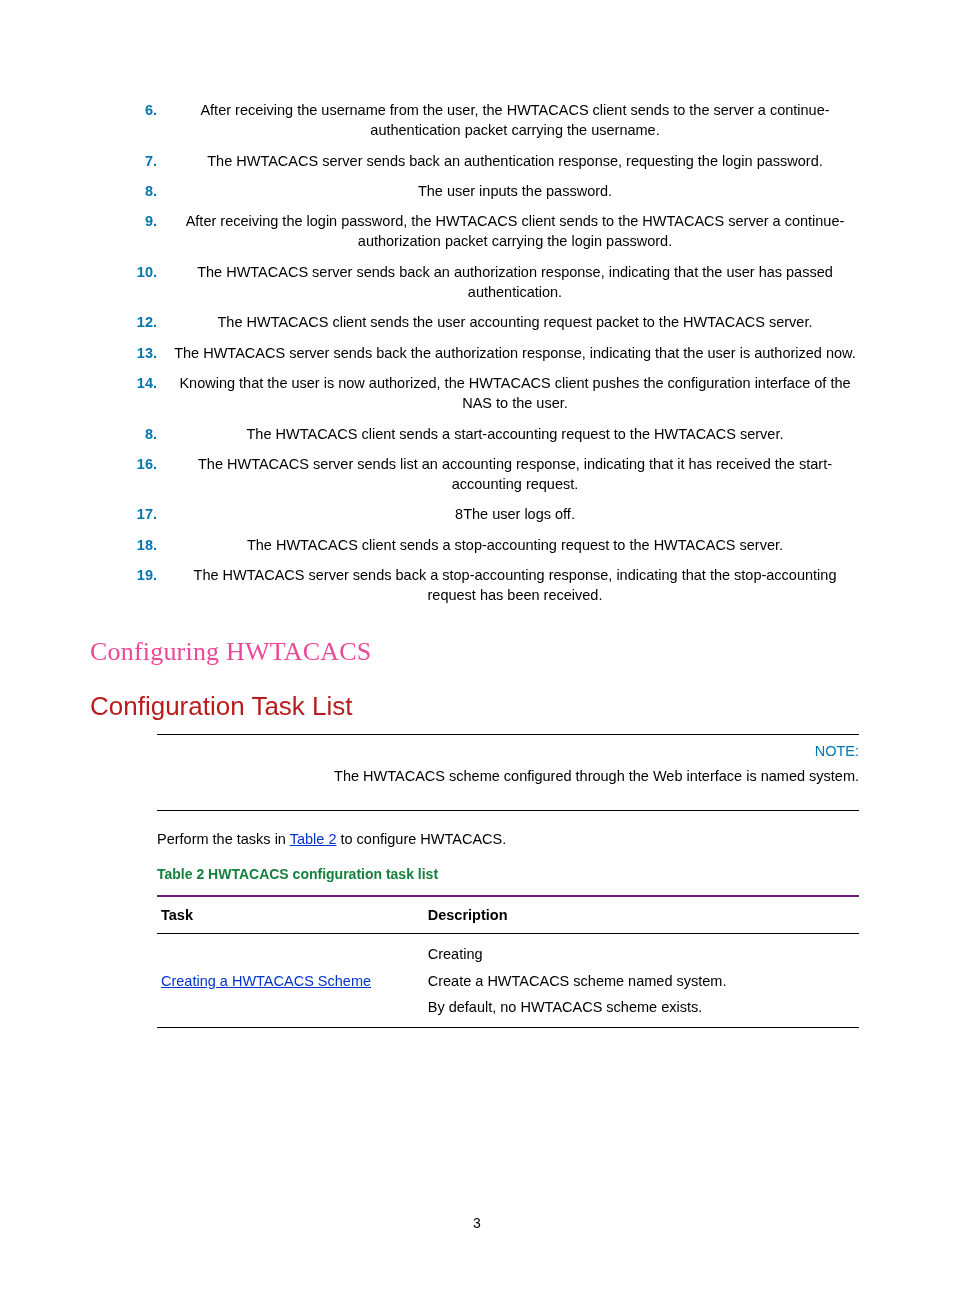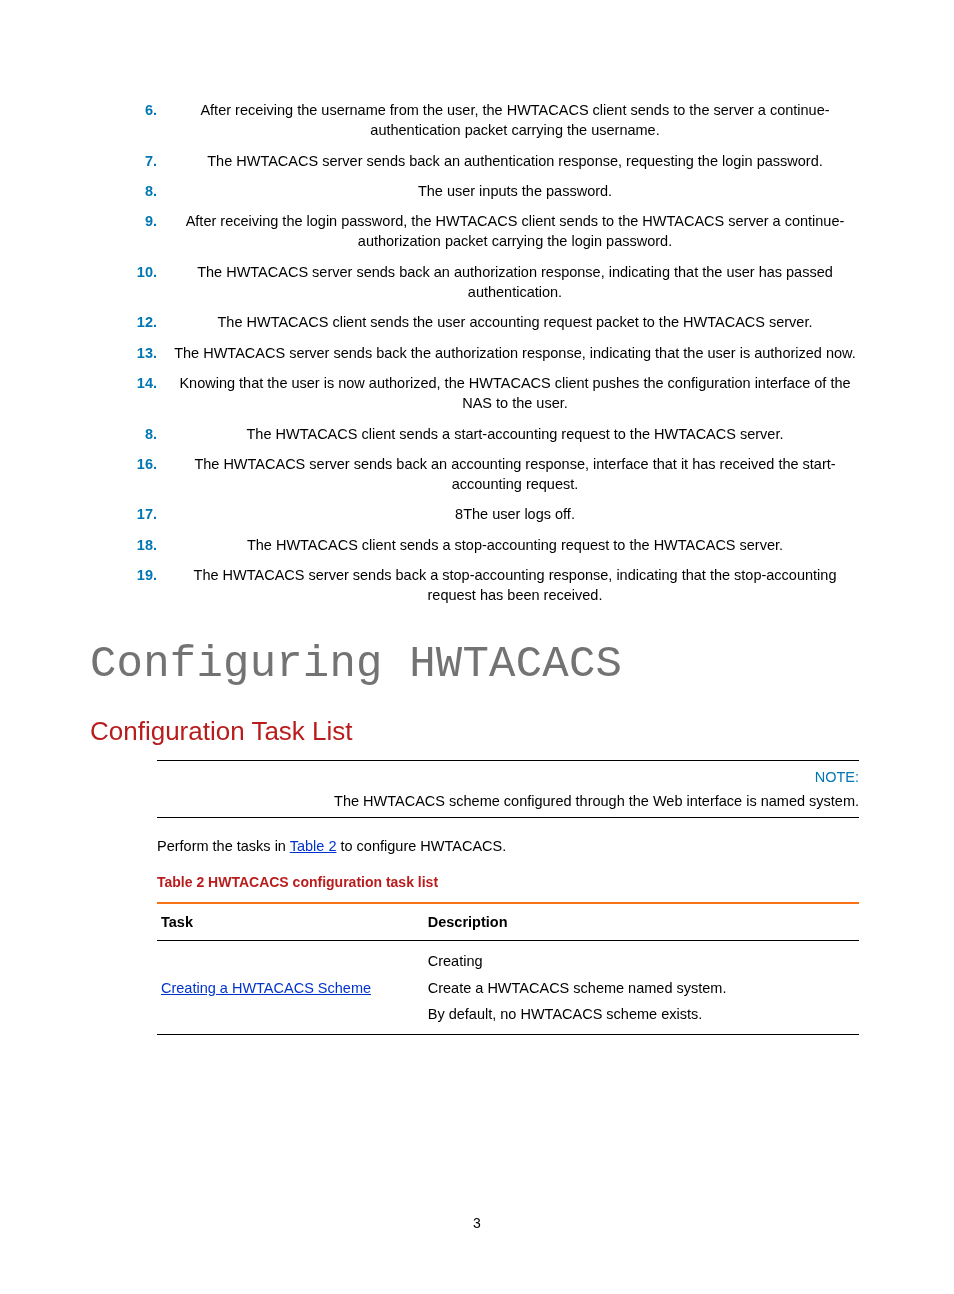--- a/index.html
+++ b/index.html
@@ -34,24 +34,24 @@
     margin-left: -36px;
     text-align: right;
     padding-right: 14px;
     box-sizing: content-box;
   }
   ol.steps li .txt {
     flex: 1;
     text-align: center;
   }
   h1.big {
-    font-family: Liberation Mono, monospace;
+    font-family: Liberation Serif, serif;
     font-weight: 300;
-    font-size: 44px;
-    color: #737373;
+    font-size: 26px;
+    color: #ec4899;
     margin: 28px 0 18px -5px;
     letter-spacing: 0.2px;
   }
   h2.sect {
     font-family: Arial, Helvetica, sans-serif;
     font-weight: 300;
     font-size: 26px;
     color: #b91c1c;
     margin: 16px 0 10px -5px;
   }
@@ -62,48 +62,48 @@
     text-align: right;
   }
   .notebox .rule-top {
     border-top: 1px solid #000;
   }
   .notebox .note-title {
     color: #0077b3;
     margin: 6px 0 4px 0;
   }
   .notebox .note-body {
-    margin-bottom: 6px;
+    margin-bottom: 24px;
   }
   .notebox .rule-bottom {
     border-bottom: 1px solid #000;
   }
   p.bodytext {
     margin-left: 62px;
     margin-top: 0;
     margin-bottom: 16px;
   }
   a.link {
     color: #0033cc;
     text-decoration: underline;
   }
   .table-caption {
-    color: #b91c1c;
+    color: #15803d;
     font-weight: bold;
     margin-left: 62px;
     margin-bottom: 10px;
     font-size: 14px;
   }
   table.cfg {
     margin-left: 62px;
     width: calc(100% - 62px);
     border-collapse: collapse;
   }
   table.cfg thead tr {
-    border-top: 2px solid #f97316;
+    border-top: 2px solid #701a75;
     border-bottom: 1.5px solid #000;
   }
   table.cfg th {
     text-align: left;
     font-weight: bold;
     padding: 8px 4px;
     font-size: 14.5px;
   }
   table.cfg td {
     padding: 10px 4px;
@@ -165,21 +165,21 @@
     <li>
       <span class="num">14.</span>
       <span class="txt">Knowing that the user is now authorized, the HWTACACS client pushes the configuration interface of the NAS to the user.</span>
     </li>
     <li>
       <span class="num">8.</span>
       <span class="txt">The HWTACACS client sends a start-accounting request to the HWTACACS server.</span>
     </li>
     <li>
       <span class="num">16.</span>
-      <span class="txt">The HWTACACS server sends back an accounting response, interface that it has received the start-accounting request.</span>
+      <span class="txt">The HWTACACS server sends list an accounting response, indicating that it has received the start-accounting request.</span>
     </li>
     <li>
       <span class="num">17.</span>
       <span class="txt">8The user logs off.</span>
     </li>
     <li>
       <span class="num">18.</span>
       <span class="txt">The HWTACACS client sends a stop-accounting request to the HWTACACS server.</span>
     </li>
     <li>

